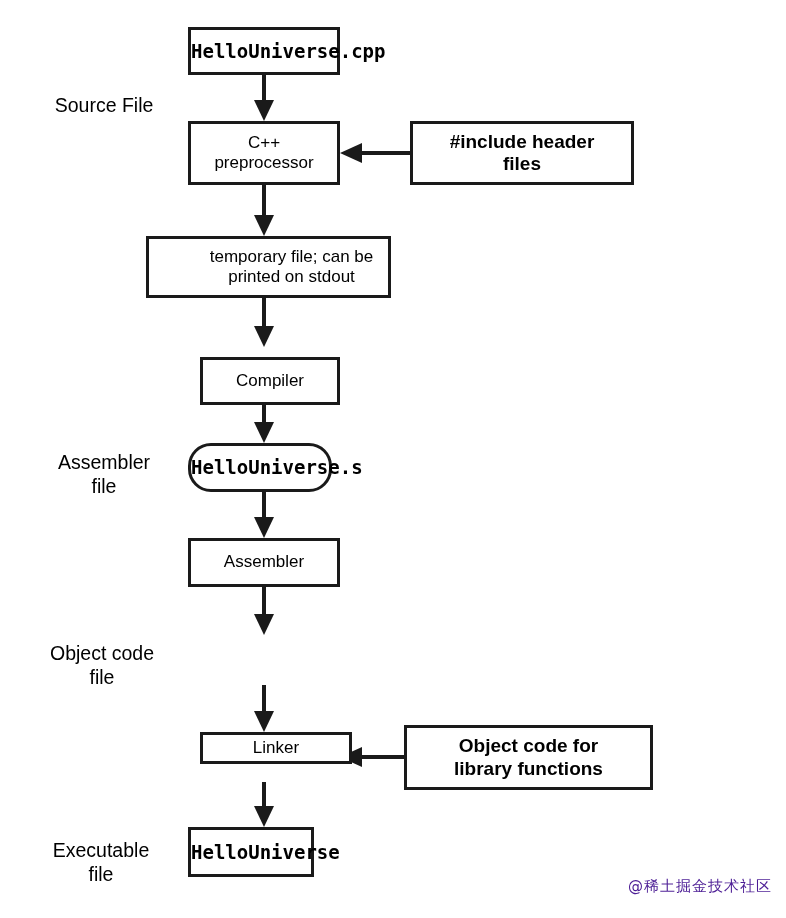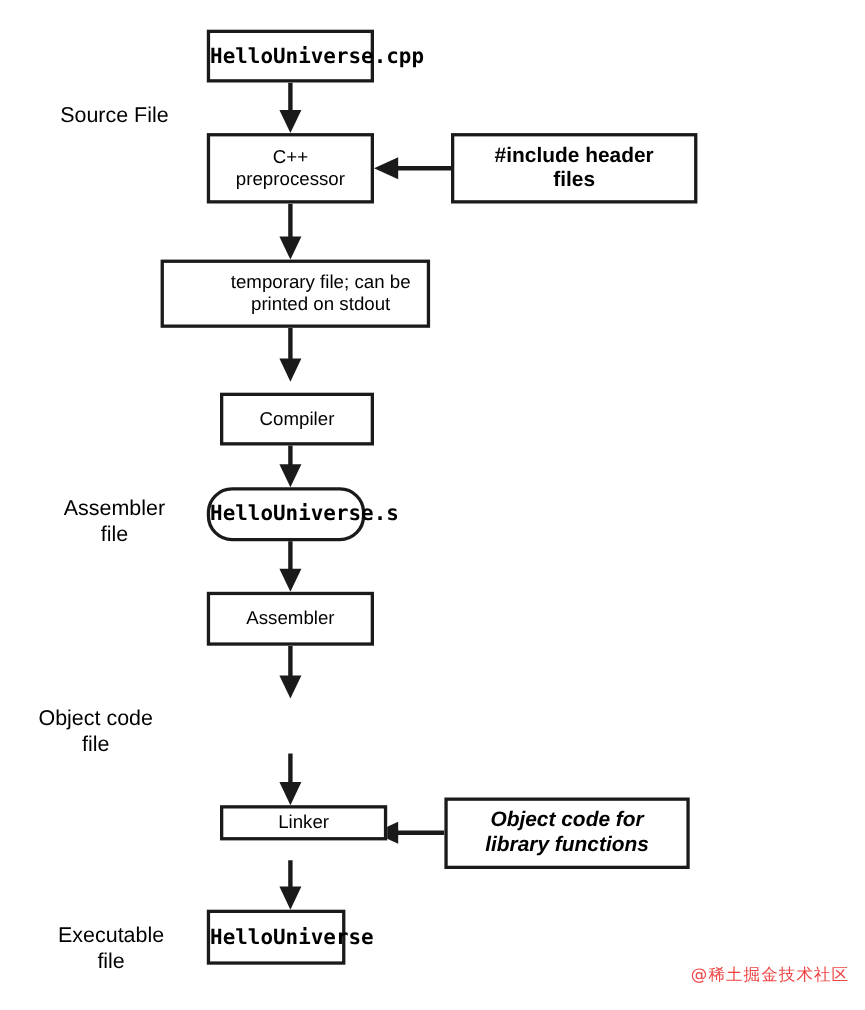--- a/index.html
+++ b/index.html
@@ -71,21 +71,21 @@
     width: 786px;
     height: 918px;
     pointer-events: none;
   }
   .watermark {
     position: absolute;
     right: 14px;
     bottom: 22px;
     font-family: "DejaVu Sans", sans-serif;
     font-size: 15px;
-    color: #ef4444;
+    color: #4c1d95;
     letter-spacing: 1px;
     user-select: none;
   }
 </style>
 </head>
 <body>
 
 <div id="canvas">
 
   <svg id="arrows" viewBox="0 0 786 918">
@@ -170,35 +170,35 @@
 
   <div class="node plain" style="left:188px; top:538px; width:152px; height:49px;">
     <span class="txt">Assembler</span>
   </div>
 
 
   <div class="node plain" style="left:200px; top:732px; width:152px; height:32px;">
     <span class="txt">Linker</span>
   </div>
 
-  <div class="node strong" style="left:404px; top:725px; width:223px; height:65px;font-style:italic;">
+  <div class="node strong" style="left:404px; top:725px; width:249px; height:65px;">
     <span class="txt">Object code for
 library functions</span>
   </div>
 
   <div class="node mono" style="left:188px; top:827px; width:126px; height:50px;">
     <span class="txt">HelloUniverse</span>
   </div>
 
   <div class="side-label" style="left:34px; top:93px; width:140px;">Source File</div>
 
   <div class="side-label" style="left:34px; top:450px; width:140px;">Assembler
 file</div>
 
-  <div class="side-label" style="left:7px; top:641px; width:160px;text-align:center;">Object code
+  <div class="side-label" style="left:22px; top:641px; width:160px;text-align:center;">Object code
 file</div>
 
   <div class="side-label" style="left:26px; top:838px; width:150px;">Executable
 file</div>
 
   <div class="watermark">@稀土掘金技术社区</div>
 
 </div>
 
 </body></html>

